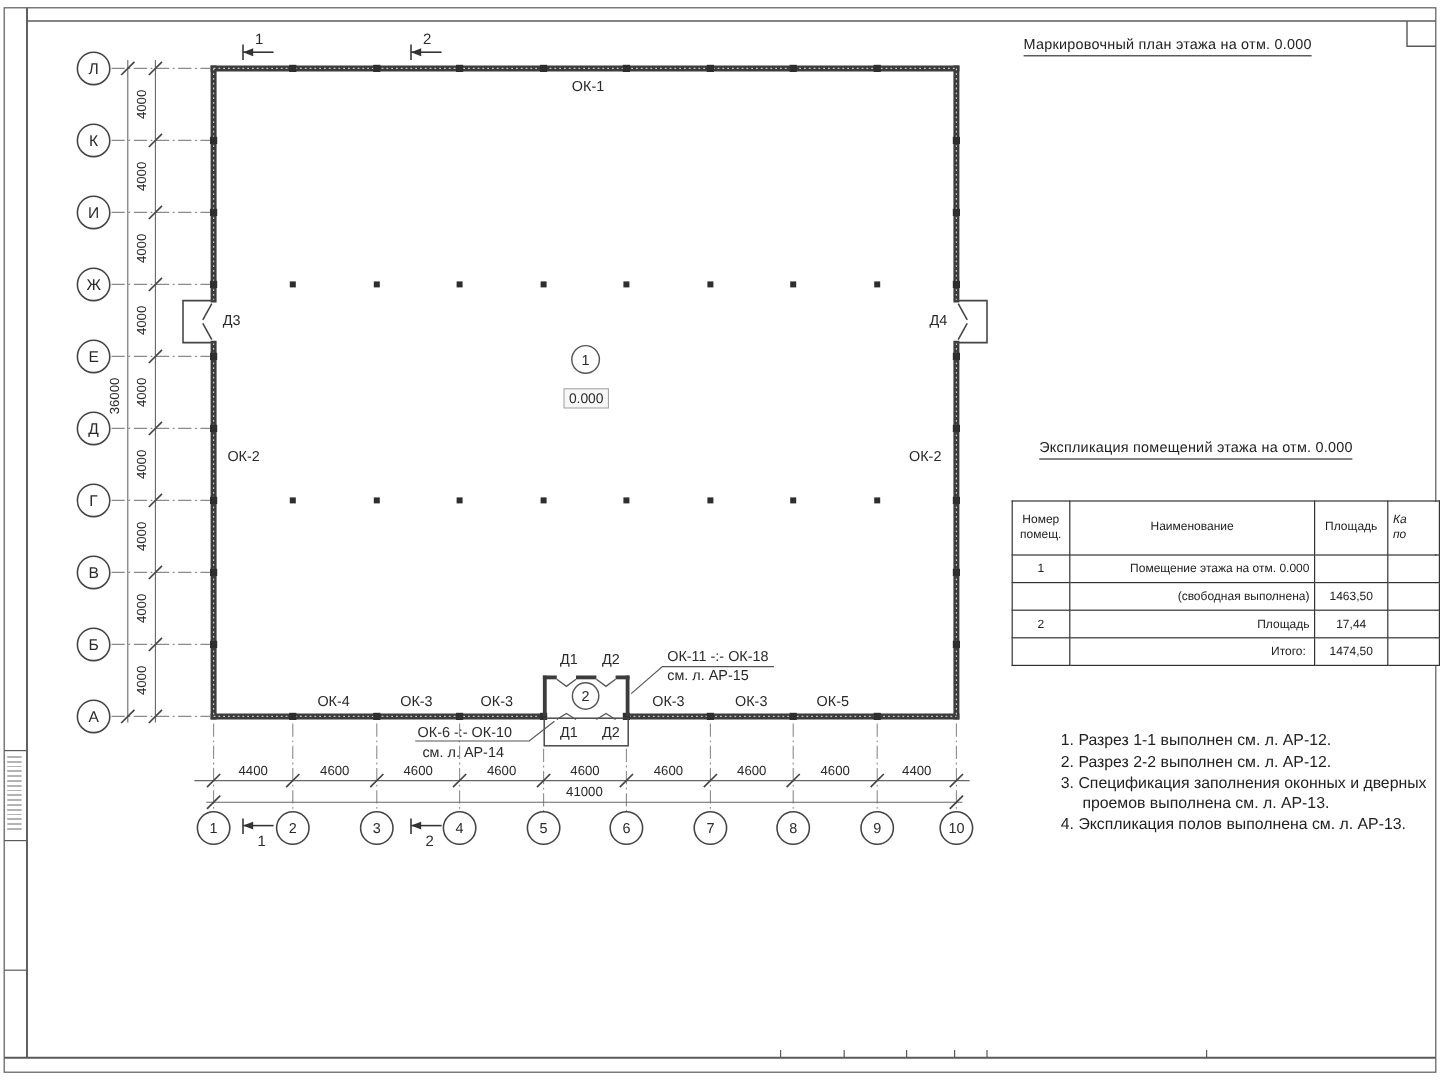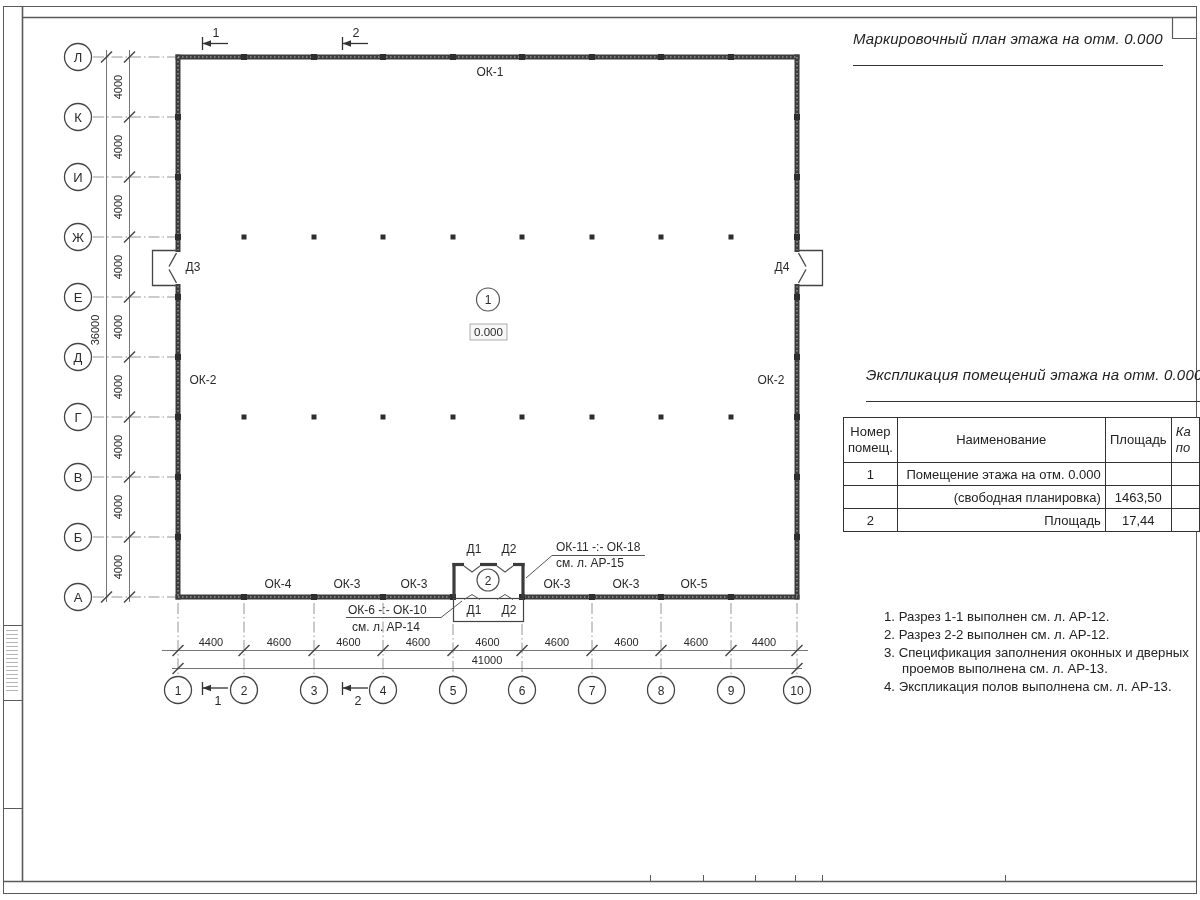--- a/index.html
+++ b/index.html
@@ -1,22 +1,22 @@
 <!DOCTYPE html>
 <html><head>
 <meta charset="utf-8">
 <style>
   html,body{margin:0;padding:0;background:#e8e8e8;}
   .page{position:relative;width:1200px;height:900px;background:#ffffff;overflow:hidden;
         font-family:"Liberation Sans",sans-serif;color:#2a2a2a;}
   svg text{font-family:"Liberation Sans",sans-serif;fill:#2a2a2a;}
-  .title{position:absolute;font-style:italic;font-size:15px;letter-spacing:.2px;
-         border-bottom:1.4px solid #333;padding-bottom:18px;white-space:nowrap;color:#222;}
+  .title{position:absolute;font-size:12px;letter-spacing:.2px;
+         border-bottom:1.4px solid #333;padding-bottom:2px;white-space:nowrap;color:#222;}
   .spec-table{position:absolute;left:843px;top:417px;border-collapse:collapse;table-layout:fixed;
-              font-size:13px;color:#222;}
+              font-size:10px;color:#222;}
   .spec-table td{border:1.5px solid #333;padding:0 4px;height:22px;overflow:hidden;
                  white-space:nowrap;background:#fff;}
   .spec-table tr.hdr td{height:44px;text-align:center;white-space:pre-line;line-height:1.25;}
   .c-num{width:43px;text-align:center;}
   .c-name{width:241px;text-align:right;padding-left:7px;}
   .c-area{width:60px;text-align:center;}
   .c-cut{width:58px;text-align:left;padding-left:5px;}
   .r-right{text-align:right !important;padding-right:7px !important;}
   .notes{position:absolute;left:884px;top:609px;width:322px;font-size:13.2px;line-height:1.27;color:#222;}
   .notes div{padding-left:18px;text-indent:-18px;margin-bottom:1px;}
@@ -356,28 +356,34 @@
 по</td>
   </tr>
   <tr>
     <td class="c-num">1</td>
     <td class="c-name">Помещение этажа на отм. 0.000</td>
     <td class="c-area"></td>
     <td class="c-cut"></td>
   </tr>
   <tr>
     <td class="c-num"></td>
-    <td class="c-name">(свободная планировка)</td>
+    <td class="c-name">(свободная выполнена)</td>
     <td class="c-area">1463,50</td>
     <td class="c-cut"></td>
   </tr>
   <tr>
     <td class="c-num">2</td>
     <td class="c-name">Площадь</td>
     <td class="c-area">17,44</td>
+    <td class="c-cut"></td>
+  </tr>
+  <tr>
+    <td class="c-num"></td>
+    <td class="c-name r-right">Итого:</td>
+    <td class="c-area">1474,50</td>
     <td class="c-cut"></td>
   </tr>
 </tbody>
     </table>
 
 
 <div class="notes">
   <div>1. Разрез 1-1 выполнен см. л. АР-12.</div>
   <div>2. Разрез 2-2 выполнен см. л. АР-12.</div>
   <div>3. Спецификация заполнения оконных и дверных проемов выполнена см. л. АР-13.</div>

